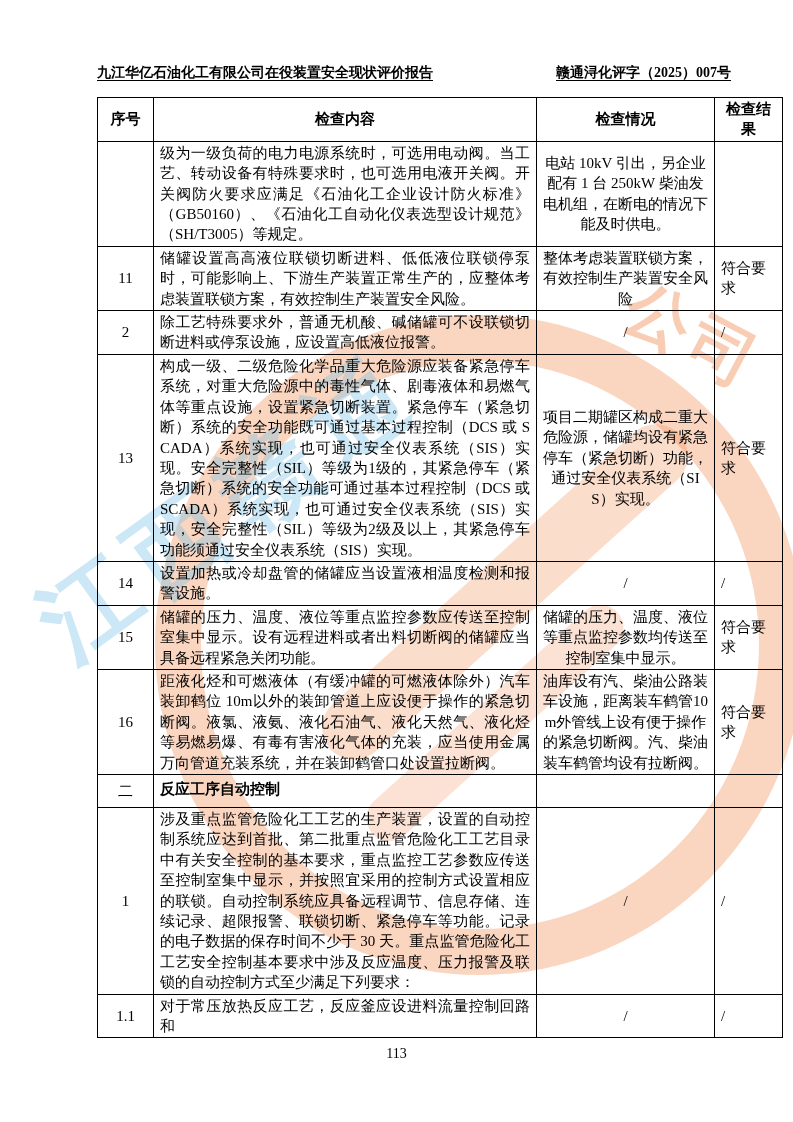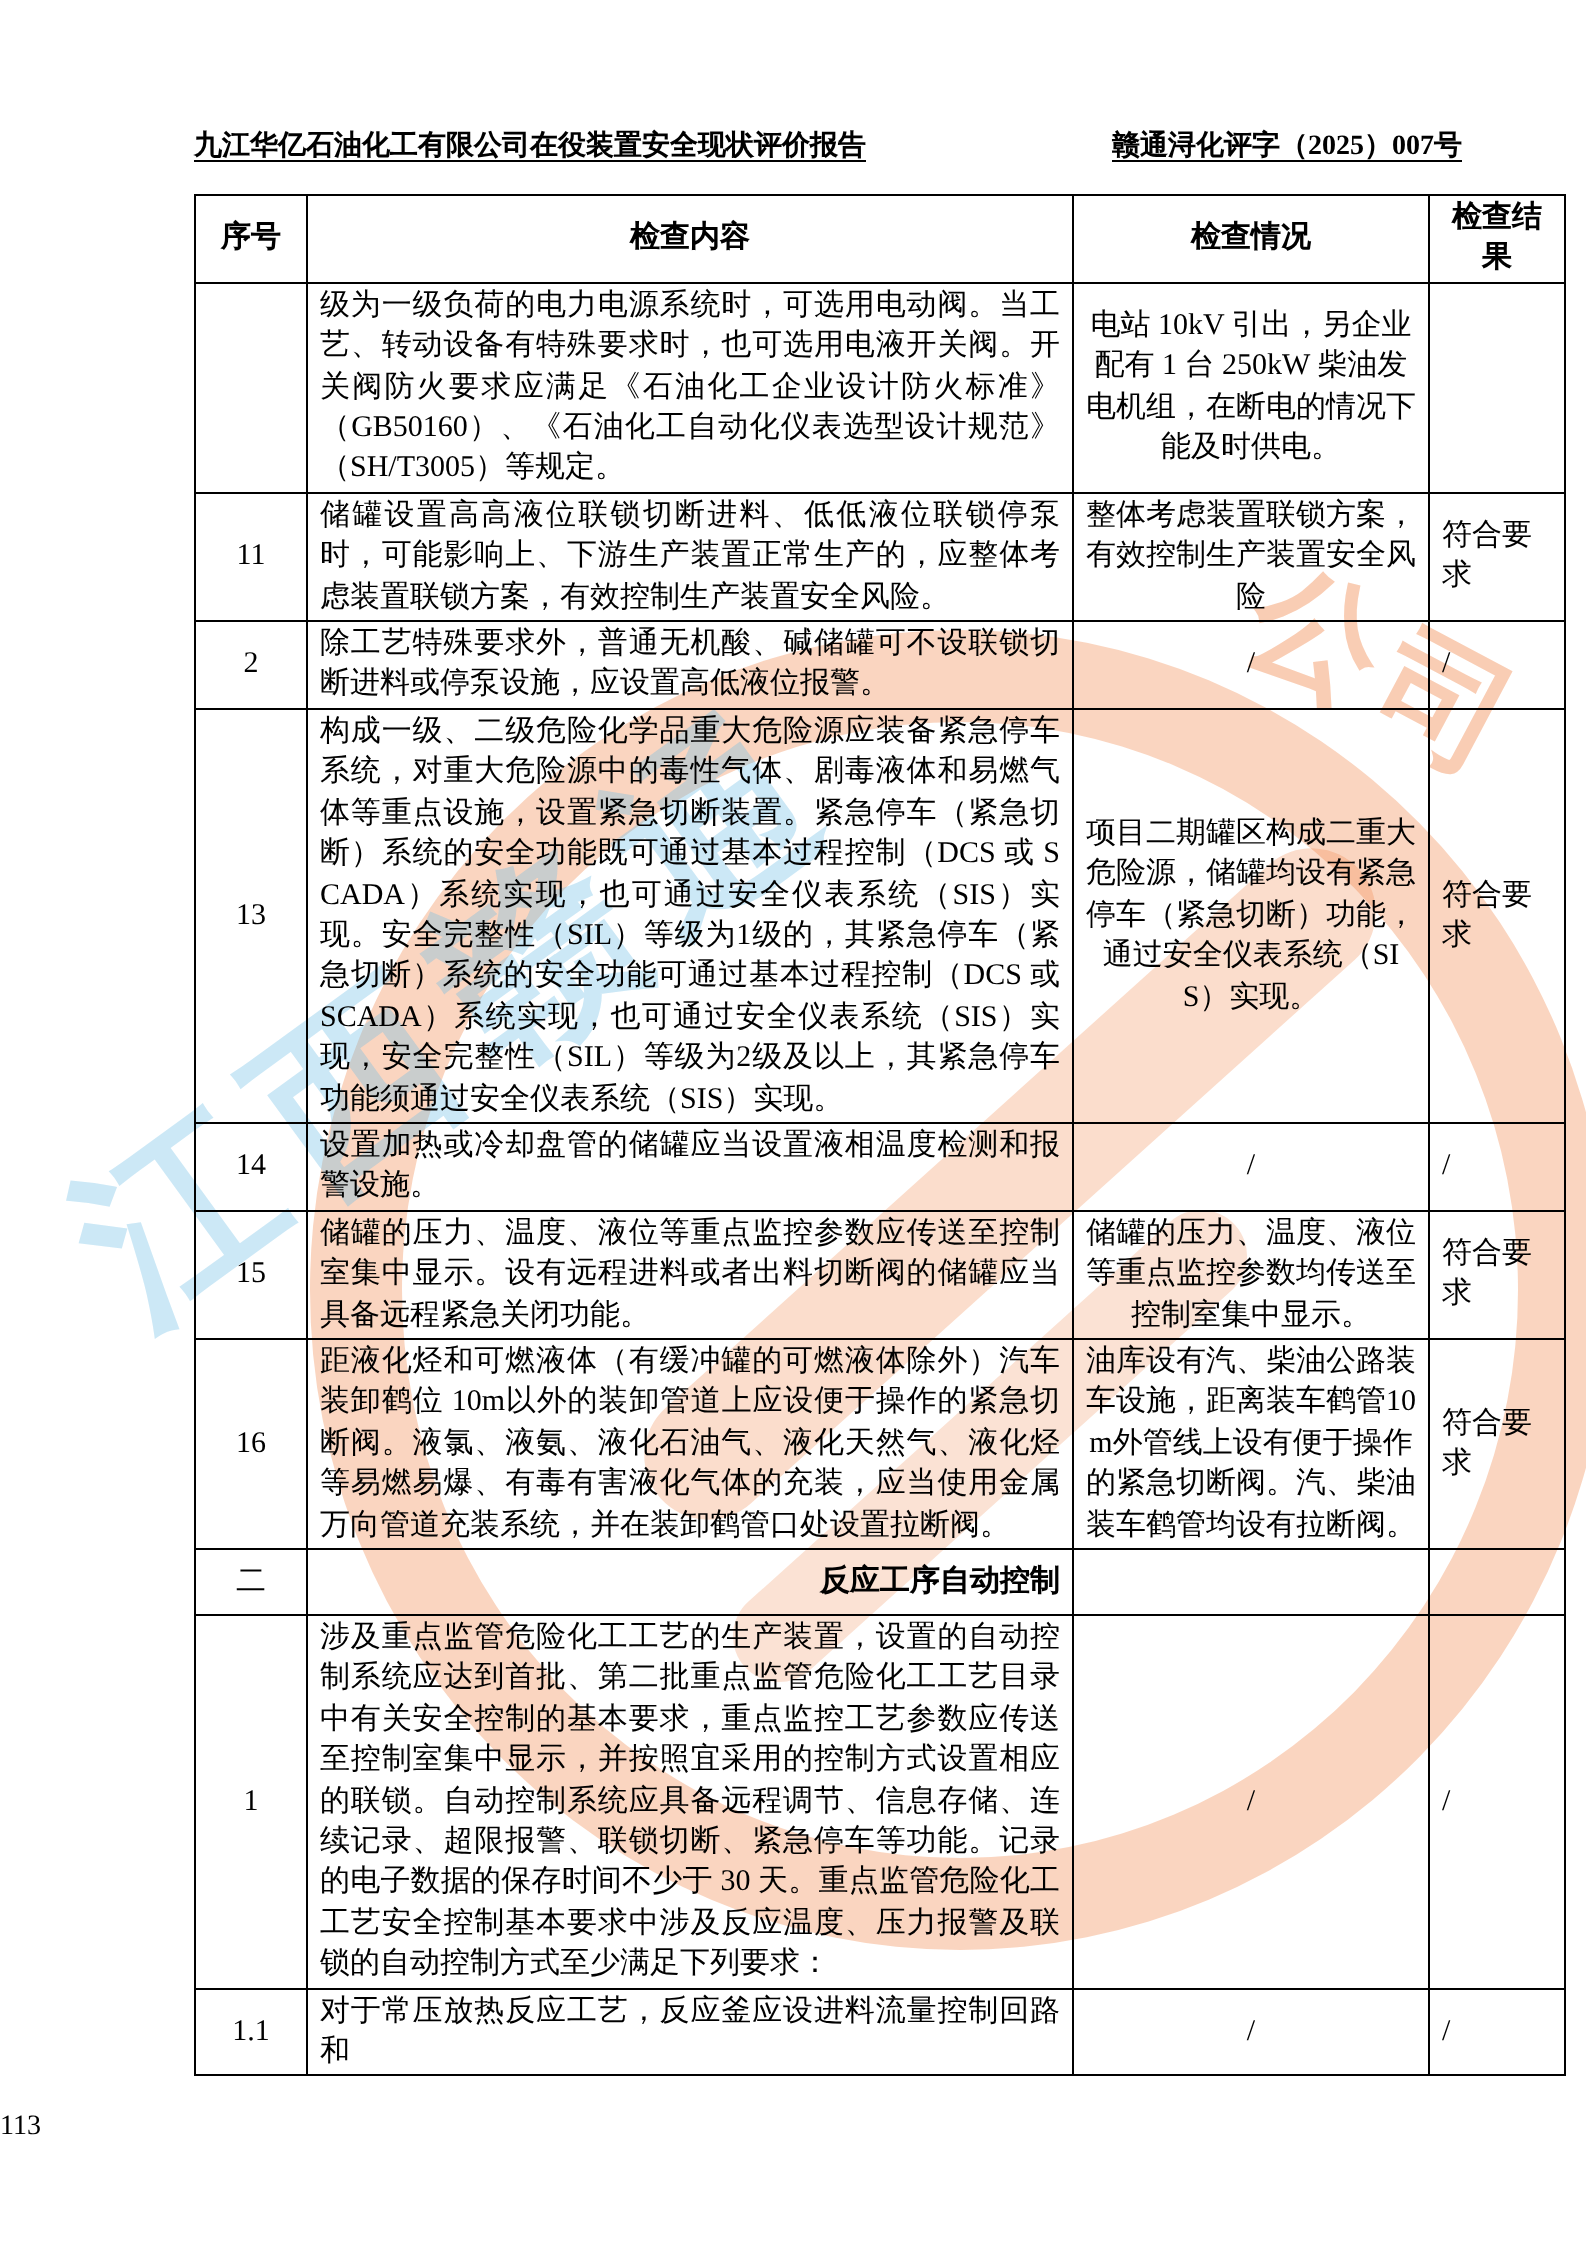--- a/index.html
+++ b/index.html
@@ -32,26 +32,26 @@
     word-break:break-all;
   }
   table.check-table th {
     font-weight:bold; text-align:center;
     height:40px; font-size:15px;
   }
   .col-no        { width:43px;  text-align:center; }
   .col-content   { width:370px; text-align:justify; }
   .col-situation { width:165px; text-align:center; }
   .col-result    { width:55px;  text-align:left; }
-  tr.section-row td.col-content { text-align:right; font-weight:bold; }
+  tr.section-row td.col-content { text-align:left; font-weight:bold;font-family:Liberation Mono, monospace; }
   tr.section-row td { height:30px; }
   
   .page-number {
     position:absolute; left:0; top:1046px; width:793px;
-    text-align:left; font-size:14px;margin-top:10px;
+    text-align:center; font-size:14px;
   }
   
   .watermark { position:absolute; inset:0; pointer-events:none; z-index:5; mix-blend-mode:multiply; }
   .wm-ring {
     position:absolute; left:155px; top:315px;
     width:650px; height:660px; border-radius:50%;
     border:46px solid rgba(239,124,58,0.32);
     box-sizing:border-box;
   }
   .wm-bar {

